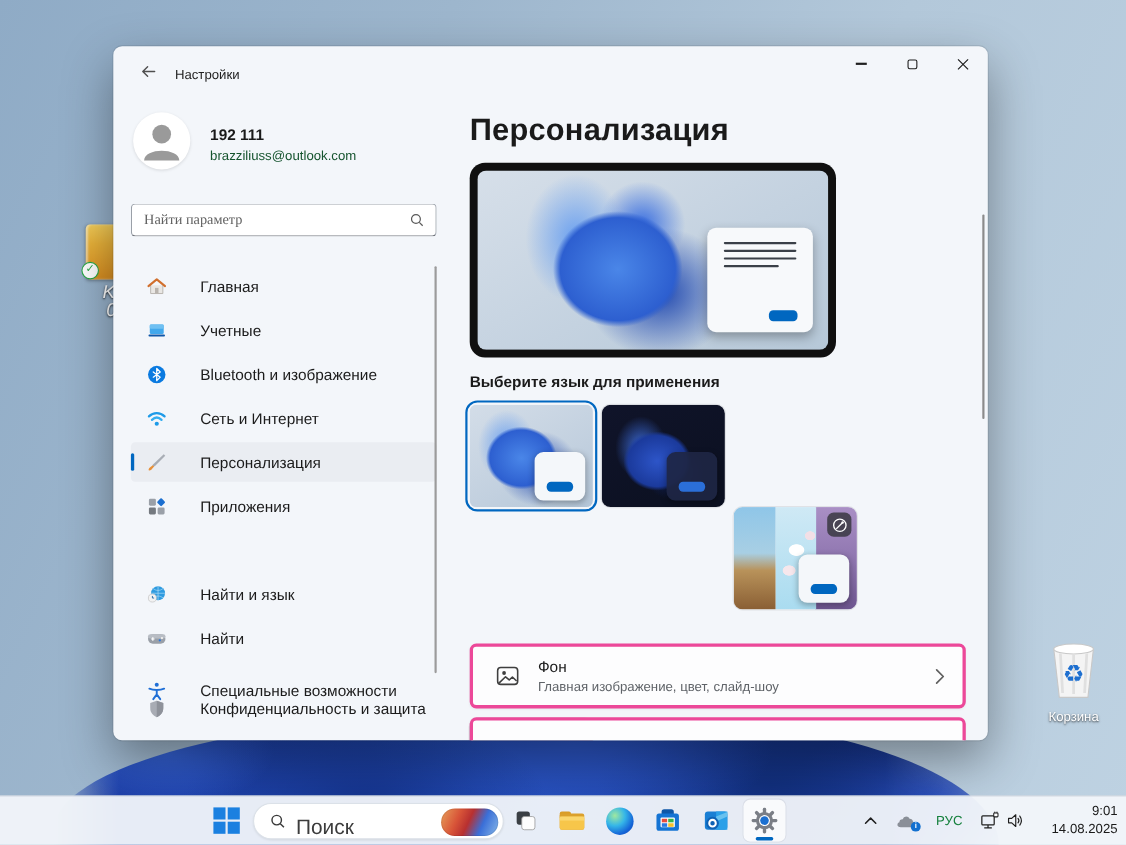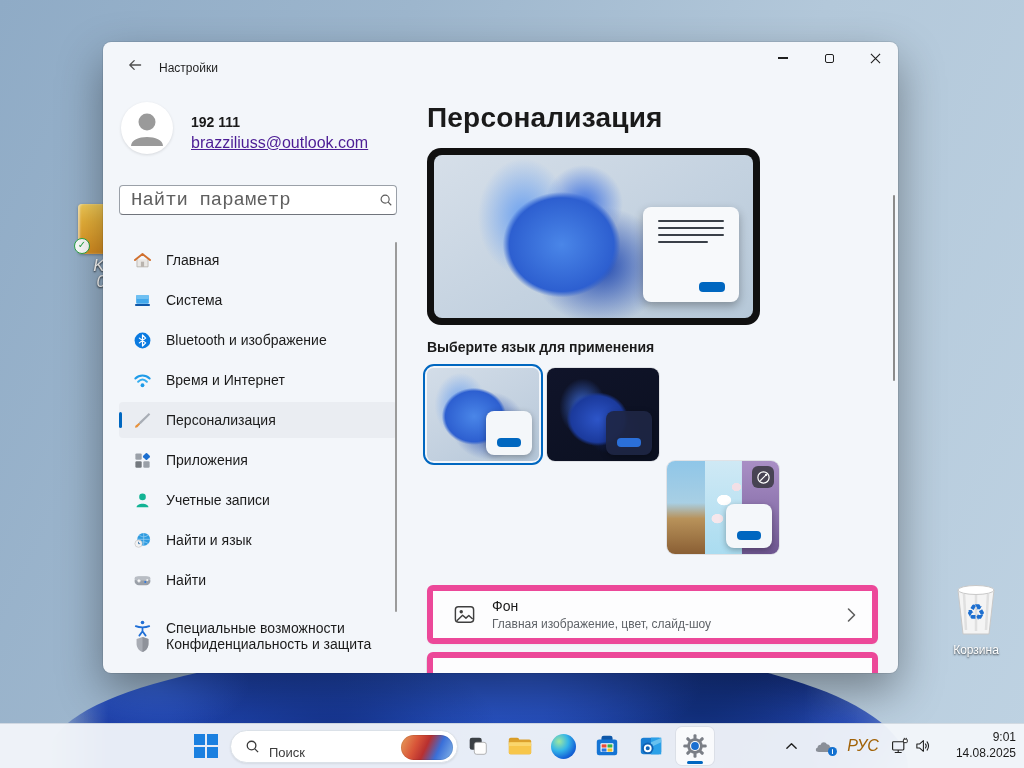--- a/index.html
+++ b/index.html
@@ -51,33 +51,33 @@
   .back-btn { left:16px; top:9px; width:32px; height:28px; display:flex; align-items:center; justify-content:center; border-radius:4px; }
   .win-controls { right:0; top:0; display:flex; }
   .win-btn { width:46px; height:32px; display:flex; align-items:center; justify-content:center; }
   .min-glyph { width:10px; height:1.3px; background:#1f1f1f; }
   .max-glyph { width:9px; height:9px; border:1.1px solid #1f1f1f; border-radius:2px; }
 
   
   .avatar { left:18px; top:60px; width:52px; height:52px; border-radius:50%;
     background:#ffffff; box-shadow:0 1px 3px rgba(0,0,0,.12); overflow:hidden; }
   .profile-name { left:88px; top:72px; font-size:14px; font-weight:bold; }
-  .profile-email { left:88px; top:92px; font-size:16px; color:#4c1d95;text-decoration:underline; }
+  .profile-email { left:88px; top:92px; font-size:12px; color:#14532d; }
 
   
   .searchbox { left:16px; top:143px; width:278px; height:30px; background:#fff;
     border:1px solid #9aa0a8; border-bottom-color:#70747c; border-radius:4px; display:flex; align-items:center; }
   .searchbox input { flex:1; border:none; outline:none; background:transparent;
-    font-family:Liberation Mono, monospace; font-size:19px; color:#1d4ed8; padding:0 8px 0 11px; }
+    font-family:Liberation Serif, serif; font-size:13px; color:#1d4ed8; padding:0 8px 0 11px; }
   .searchbox input::placeholder { color:#5f5f5f; opacity:1; }
   .searchbox .mag { margin-right:10px; display:flex; }
 
   
   .nav-item { left:16px; width:278px; height:36px; border-radius:4px;
-    display:flex; align-items:center; gap:14px; padding-left:13px; }
+    display:flex; align-items:center; gap:30px; padding-left:13px; }
   .nav-item.selected { background:#eaedf2; }
   .nav-item .pill-accent { position:absolute; left:0px; top:10px; width:3px; height:16px; border-radius:2px; background:#0067c0; }
   .nav-label { font-size:14px; color:#1b1b1b; white-space:nowrap; }
   .nav-ico { width:20px; height:20px; display:flex; align-items:center; justify-content:center; }
   .side-scroll { left:292px; top:200px; width:2px; height:370px; background:#9b9b9b; border-radius:1px; }
   .content-scroll { left:790px; top:153px; width:2px; height:186px; background:#8b8b8b; border-radius:1px; }
 
   
   .page-title { left:324px; top:60px; font-size:28px; font-weight:600; letter-spacing:.2px; }
   .preview-frame { left:324px; top:106px; width:333px; height:177px; background:#101010;
@@ -130,21 +130,21 @@
       linear-gradient(180deg,#cfe9f5 0%, #aadcf0 100%) 50% 0 / 33% 100% no-repeat,
       linear-gradient(180deg,#a98fc5 0%, #8d74ae 55%, #6e5690 100%) 100% 0 / 34% 100% no-repeat; }
   .t4 { background:
       radial-gradient(58px 58px at 30% 82%, rgba(0,0,0,0) 52%, rgba(224,138,255,.9) 55%, rgba(224,138,255,0) 62%),
       radial-gradient(66px 52px at 30% 84%, rgba(214,120,255,.75) 0%, rgba(150,40,200,.4) 40%, rgba(150,40,200,0) 65%),
       linear-gradient(130deg, #1d0f33 0%, #2a1040 45%, #551538 80%, #7a1430 100%); }
 
   .spot-badge { position:absolute; top:5px; right:5px; width:22px; height:22px; border-radius:6px;
     background:rgba(52,52,60,.82); display:flex; align-items:center; justify-content:center; }
 
-  .setting-card { left:324px; width:451px; background:#fdfdfe; border:6px solid #ec4899;
+  .setting-card { left:324px; width:451px; background:#fdfdfe; border:3px solid #ec4899;
     border-radius:6px; box-shadow:0 1px 2px rgba(0,0,0,.04); }
   .card-bg { top:543px; height:59px; display:flex; align-items:center; }
   .card-partial { top:610px; height:40px; }
   .card-ico { margin:0 16px 0 20px; display:flex; }
   .card-title { font-size:14px; color:#1a1a1a; }
   .card-sub { font-size:12px; color:#5f6368; margin-top:3px; }
   .card-chevron { position:absolute; right:16px; top:50%; transform:translateY(-50%); display:flex; }
 
   
   .taskbar { left:0; top:723px; width:1024px; height:45px;
@@ -153,31 +153,31 @@
     display:flex; align-items:center; justify-content:center; }
   .tb-btn.active { background:rgba(255,255,255,.75); box-shadow:0 0 0 1px rgba(0,0,0,.05); }
   .tb-underline { position:absolute; bottom:1px; left:50%; transform:translateX(-50%);
     width:16px; height:3px; border-radius:2px; background:#0067c0; }
   .start-squares { display:grid; grid-template-columns:11px 11px; grid-template-rows:11px 11px; gap:1.5px; }
   .start-squares div { background:#1b80e0; }
 
   .tb-search { position:absolute; left:230px; top:6px; width:228px; height:33px; background:#fff;
     border:1px solid #dbe1e8; border-radius:17px; display:flex; align-items:center;
     box-shadow:0 1px 2px rgba(0,0,0,.08); }
-  .tb-search .txt { font-size:13px; color:#3c3c3c; margin-left:9px;margin-top:12px; }
+  .tb-search .txt { font-size:19px; color:#3c3c3c; margin-left:9px;margin-top:12px; }
   .tb-search .mag { margin-left:14px; display:flex; }
   .bing-cap { position:absolute; right:4px; top:3.5px; width:52px; height:25px; border-radius:13px;
     background: linear-gradient(115deg, #e8a05a 0%, #d85438 30%, #b83030 48%, #3a6fd8 70%, #88b8e8 100%);
     box-shadow: inset 0 0 0 1px rgba(0,0,0,.08); }
 
   .edge-circle { width:25px; height:25px; border-radius:50%;
     background: radial-gradient(circle at 32% 30%, #9fe8a0 0%, #35b6e8 38%, #1565d8 70%, #0a3fa8 100%); }
 
   .tray-item { position:absolute; top:3px; height:38px; display:flex; align-items:center; justify-content:center; }
-  .tray-lang { font-size:16px; color:#a16207;font-style:italic; }
+  .tray-lang { font-size:12px; color:#15803d; }
   .tray-clock { position:absolute; right:8px; top:5px; text-align:right; font-size:12px; line-height:16px; color:#1a1a1a; }
 
   .cloud-badge { position:absolute; right:-3px; bottom:-2px; width:9px; height:9px; border-radius:50%;
     background:#1270d0; color:#fff; font-size:7px; line-height:9px; text-align:center; font-weight:bold; }
 </style>
 </head>
 <body>
 
 <div class="desktop">
   <div class="bloom-band"></div>
@@ -251,40 +251,40 @@
       <span class="nav-label">Главная</span>
     </div>
     <div class="abs nav-item" style="top:240px">
       <span class="nav-ico">
         <svg width="19" height="19" viewBox="0 0 24 24">
             <rect x="4" y="5" width="16" height="11" rx="1.5" fill="#42a8ec"></rect>
             <rect x="4" y="5" width="16" height="5" rx="1.5" fill="#6fc0f2"></rect>
             <rect x="2.5" y="16.5" width="19" height="2.4" rx="1.2" fill="#0f57a8"></rect>
           </svg>
       </span>
-      <span class="nav-label">Система</span>
+      <span class="nav-label">Учетные</span>
     </div>
     <div class="abs nav-item" style="top:280px">
       <span class="nav-ico">
         <svg width="19" height="19" viewBox="0 0 24 24">
             <circle cx="12" cy="12" r="10" fill="#0a7ae0"></circle>
             <path d="M12 5 V19 M12 5 L16 9 L8 15 M12 19 L16 15 L8 9" stroke="#fff" stroke-width="1.5" fill="none" stroke-linecap="round" stroke-linejoin="round"></path>
           </svg>
       </span>
       <span class="nav-label">Bluetooth и изображение</span>
     </div>
     <div class="abs nav-item" style="top:320px">
       <span class="nav-ico">
         <svg width="19" height="19" viewBox="0 0 24 24">
             <path d="M3 9.5 C8 4.5 16 4.5 21 9.5" stroke="#1e9be8" stroke-width="2.6" fill="none" stroke-linecap="round"></path>
             <path d="M6.5 13.5 C10 10 14 10 17.5 13.5" stroke="#34aef0" stroke-width="2.6" fill="none" stroke-linecap="round"></path>
             <circle cx="12" cy="18" r="2.4" fill="#1e9be8"></circle>
           </svg>
       </span>
-      <span class="nav-label">Время и Интернет</span>
+      <span class="nav-label">Сеть и Интернет</span>
     </div>
     <div class="abs nav-item selected" style="top:360px">
       <span class="pill-accent"></span>
       <span class="nav-ico">
         <svg width="19" height="19" viewBox="0 0 24 24">
             <path d="M20 2.5 L21.8 4.3 L10 16 L7.2 17.4 L6.5 16.7 L8 14 Z" fill="#a8adb5"></path>
             <path d="M7.4 15 L9 16.6 L5.5 20.5 Q3.4 21.4 2.8 20.8 Q2.2 20.2 3.4 18.3 Z" fill="#e8913a"></path>
           </svg>
       </span>
       <span class="nav-label">Персонализация</span>
@@ -292,29 +292,20 @@
     <div class="abs nav-item" style="top:400px">
       <span class="nav-ico">
         <svg width="19" height="19" viewBox="0 0 24 24">
             <rect x="3" y="3" width="8" height="8" rx="1.5" fill="#9aa0a8"></rect>
             <rect x="3" y="13" width="8" height="8" rx="1.5" fill="#74797f"></rect>
             <rect x="13" y="13" width="8" height="8" rx="1.5" fill="#9aa0a8"></rect>
             <rect x="13.5" y="3.5" width="7" height="7" rx="1.2" fill="#1b6fd0" transform="rotate(45 17 7)"></rect>
           </svg>
       </span>
       <span class="nav-label">Приложения</span>
-    </div>
-    <div class="abs nav-item" style="top:440px">
-      <span class="nav-ico">
-        <svg width="19" height="19" viewBox="0 0 24 24">
-            <circle cx="12" cy="7.5" r="4.2" fill="#12b394"></circle>
-            <path d="M4.5 20.5 C4.5 14.5 19.5 14.5 19.5 20.5 Z" fill="#12b394"></path>
-          </svg>
-      </span>
-      <span class="nav-label">Учетные записи</span>
     </div>
     <div class="abs nav-item" style="top:480px">
       <span class="nav-ico">
         <svg width="19" height="19" viewBox="0 0 24 24">
             <circle cx="13.5" cy="10.5" r="8" fill="#2e9be0"></circle>
             <path d="M13.5 2.5 V18.5 M5.5 10.5 H21.5 M7.8 5 C11 8 16 8 19.2 5 M7.8 16 C11 13 16 13 19.2 16" stroke="#9fd4f2" stroke-width=".9" fill="none"></path>
             <circle cx="7" cy="16" r="4.6" fill="#f2f2f2" stroke="#c2c2c2" stroke-width=".8"></circle>
             <path d="M7 13.6 V16 H9" stroke="#2e6fa8" stroke-width="1.1" fill="none"></path>
           </svg>
       </span>

